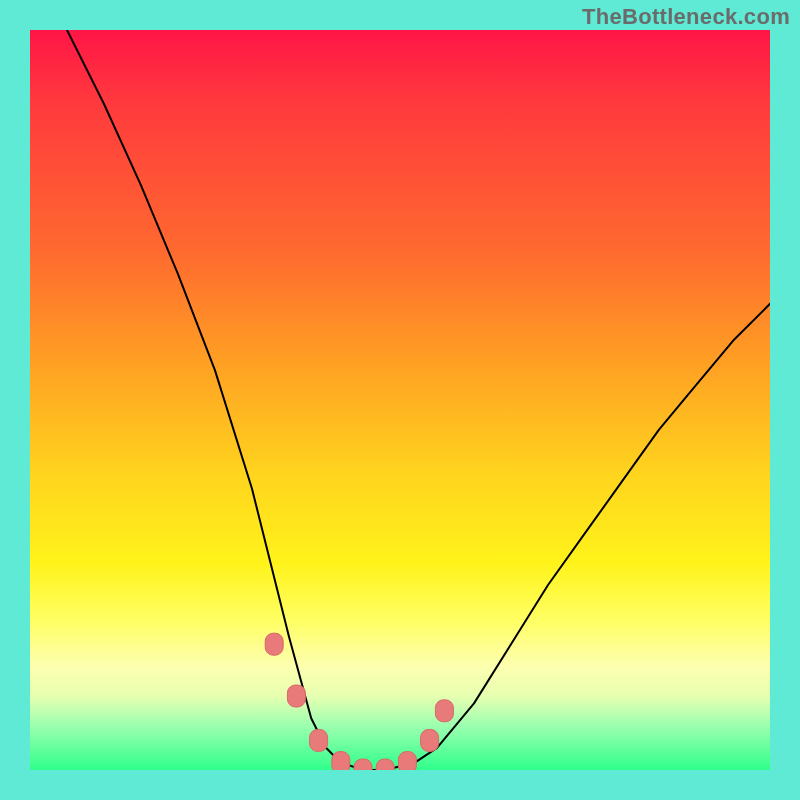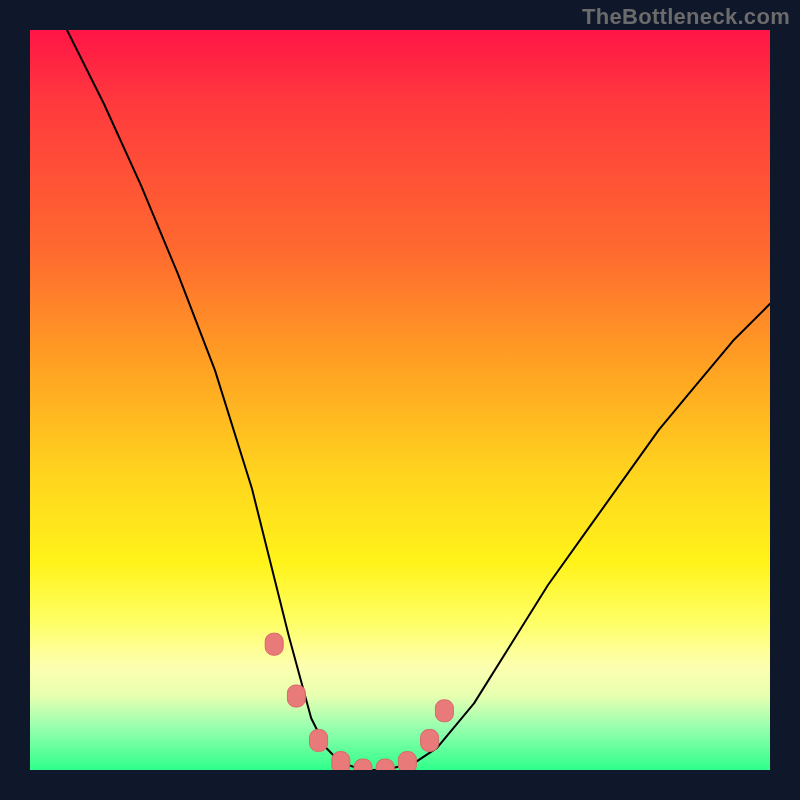--- a/index.html
+++ b/index.html
@@ -8,21 +8,21 @@
     width: 800px;
     height: 800px;
     background: #000;
     font-family: Arial, Helvetica, sans-serif;
     overflow: hidden;
   }
   .frame {
     position: relative;
     width: 800px;
     height: 800px;
-    background: #0f172a;
+    background: #5eead4;
   }
   .watermark {
     position: absolute;
     top: 4px;
     right: 10px;
     color: #6b6b6b;
     font-size: 22px;
     font-weight: 600;
     letter-spacing: 0.3px;
     user-select: none;

